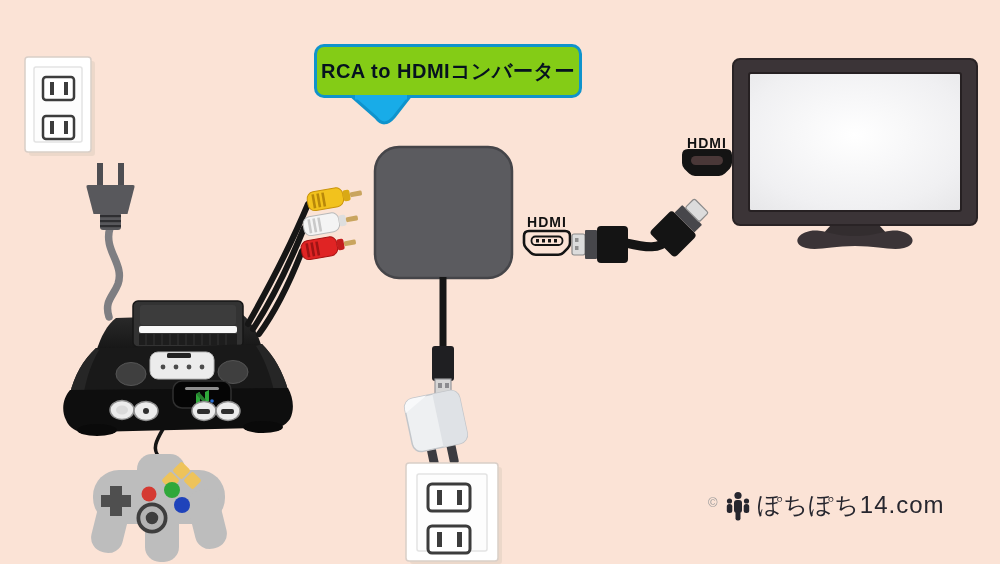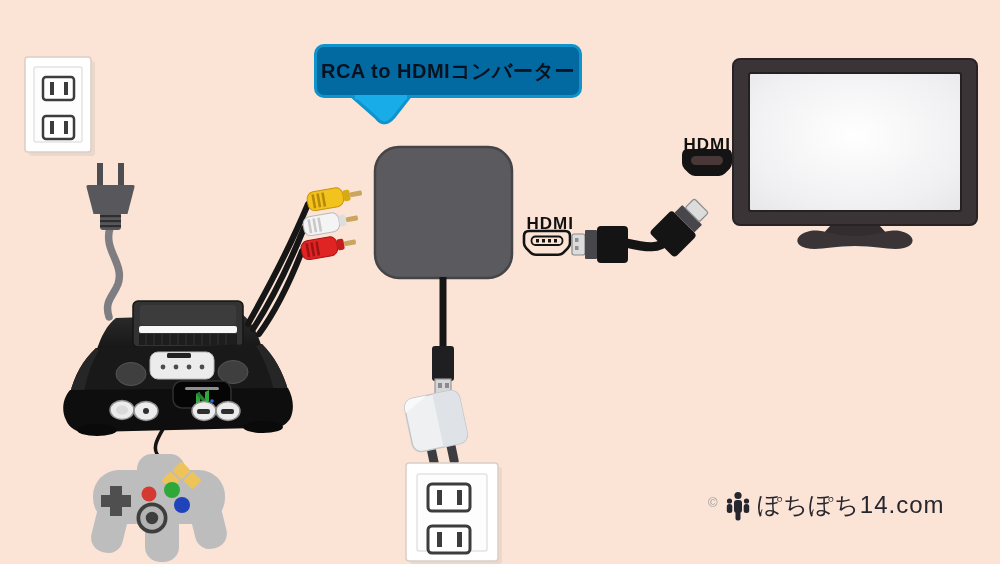--- a/index.html
+++ b/index.html
@@ -5,28 +5,28 @@
   html,body{margin:0;padding:0;}
   .stage{
     position:relative;width:1000px;height:564px;overflow:hidden;
     background:#fbe3d6;
     font-family:"Liberation Sans","DejaVu Sans",sans-serif;
   }
   .stage svg{display:block;}
   #art{position:absolute;left:0;top:0;}
   .callout{
     position:absolute;left:314px;top:44px;width:268px;height:54px;
-    box-sizing:border-box;background:#0369a1;border:3px solid #0f93cc;
+    box-sizing:border-box;background:#84cc16;border:3px solid #0f93cc;
     border-radius:10px;display:flex;align-items:center;justify-content:center;
     color:#06121f;font-weight:700;font-size:20px;letter-spacing:.5px;z-index:5;
   }
   .callout-tail{position:absolute;left:346px;top:95px;z-index:6;}
   .hdmi-label{
-    position:absolute;color:#111;font-weight:800;font-size:17px;
-    letter-spacing:1px;text-align:right;z-index:4;
+    position:absolute;color:#111;font-weight:800;font-size:14px;
+    letter-spacing:1px;text-align:center;z-index:4;
   }
   .hdmi-label.converter{left:520px;top:214px;width:54px;}
   .hdmi-label.tv{left:683px;top:135px;width:48px;}
   .watermark{
     position:absolute;left:708px;top:489px;display:flex;align-items:center;
     gap:7px;z-index:4;
   }
   .watermark .copy{font-size:13px;color:#9b9b9b;align-self:flex-start;margin-top:6px;}
   .watermark .site{font-size:24px;color:#26262e;font-weight:500;letter-spacing:1px;}
 </style>

